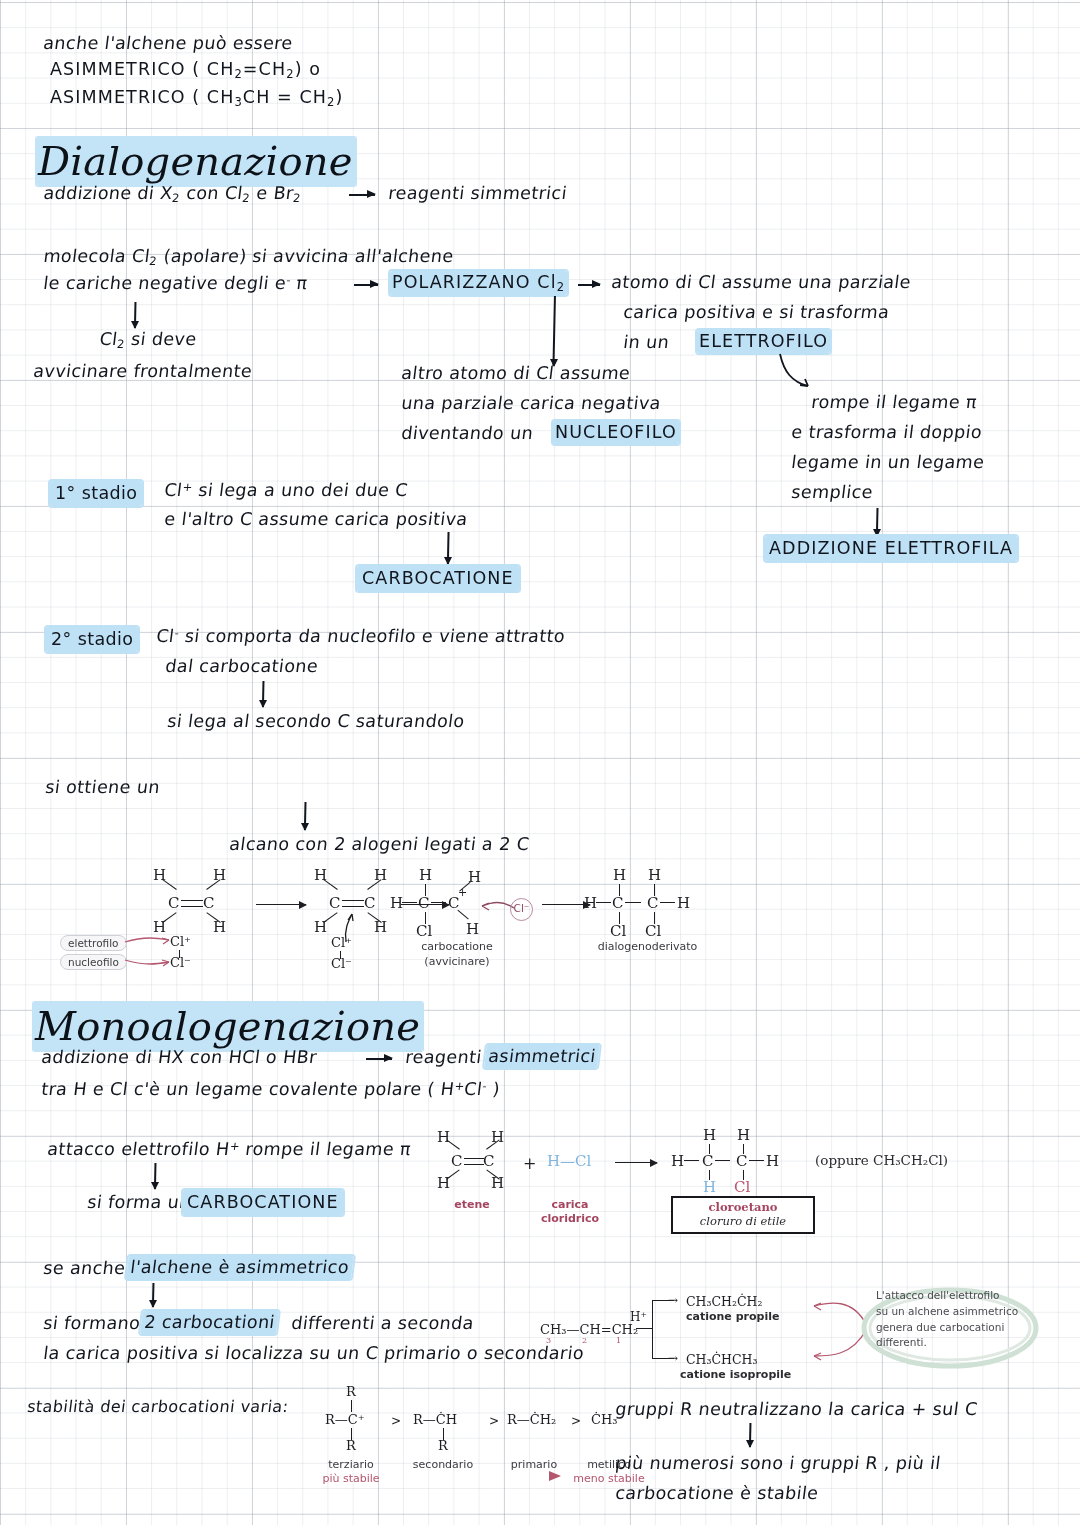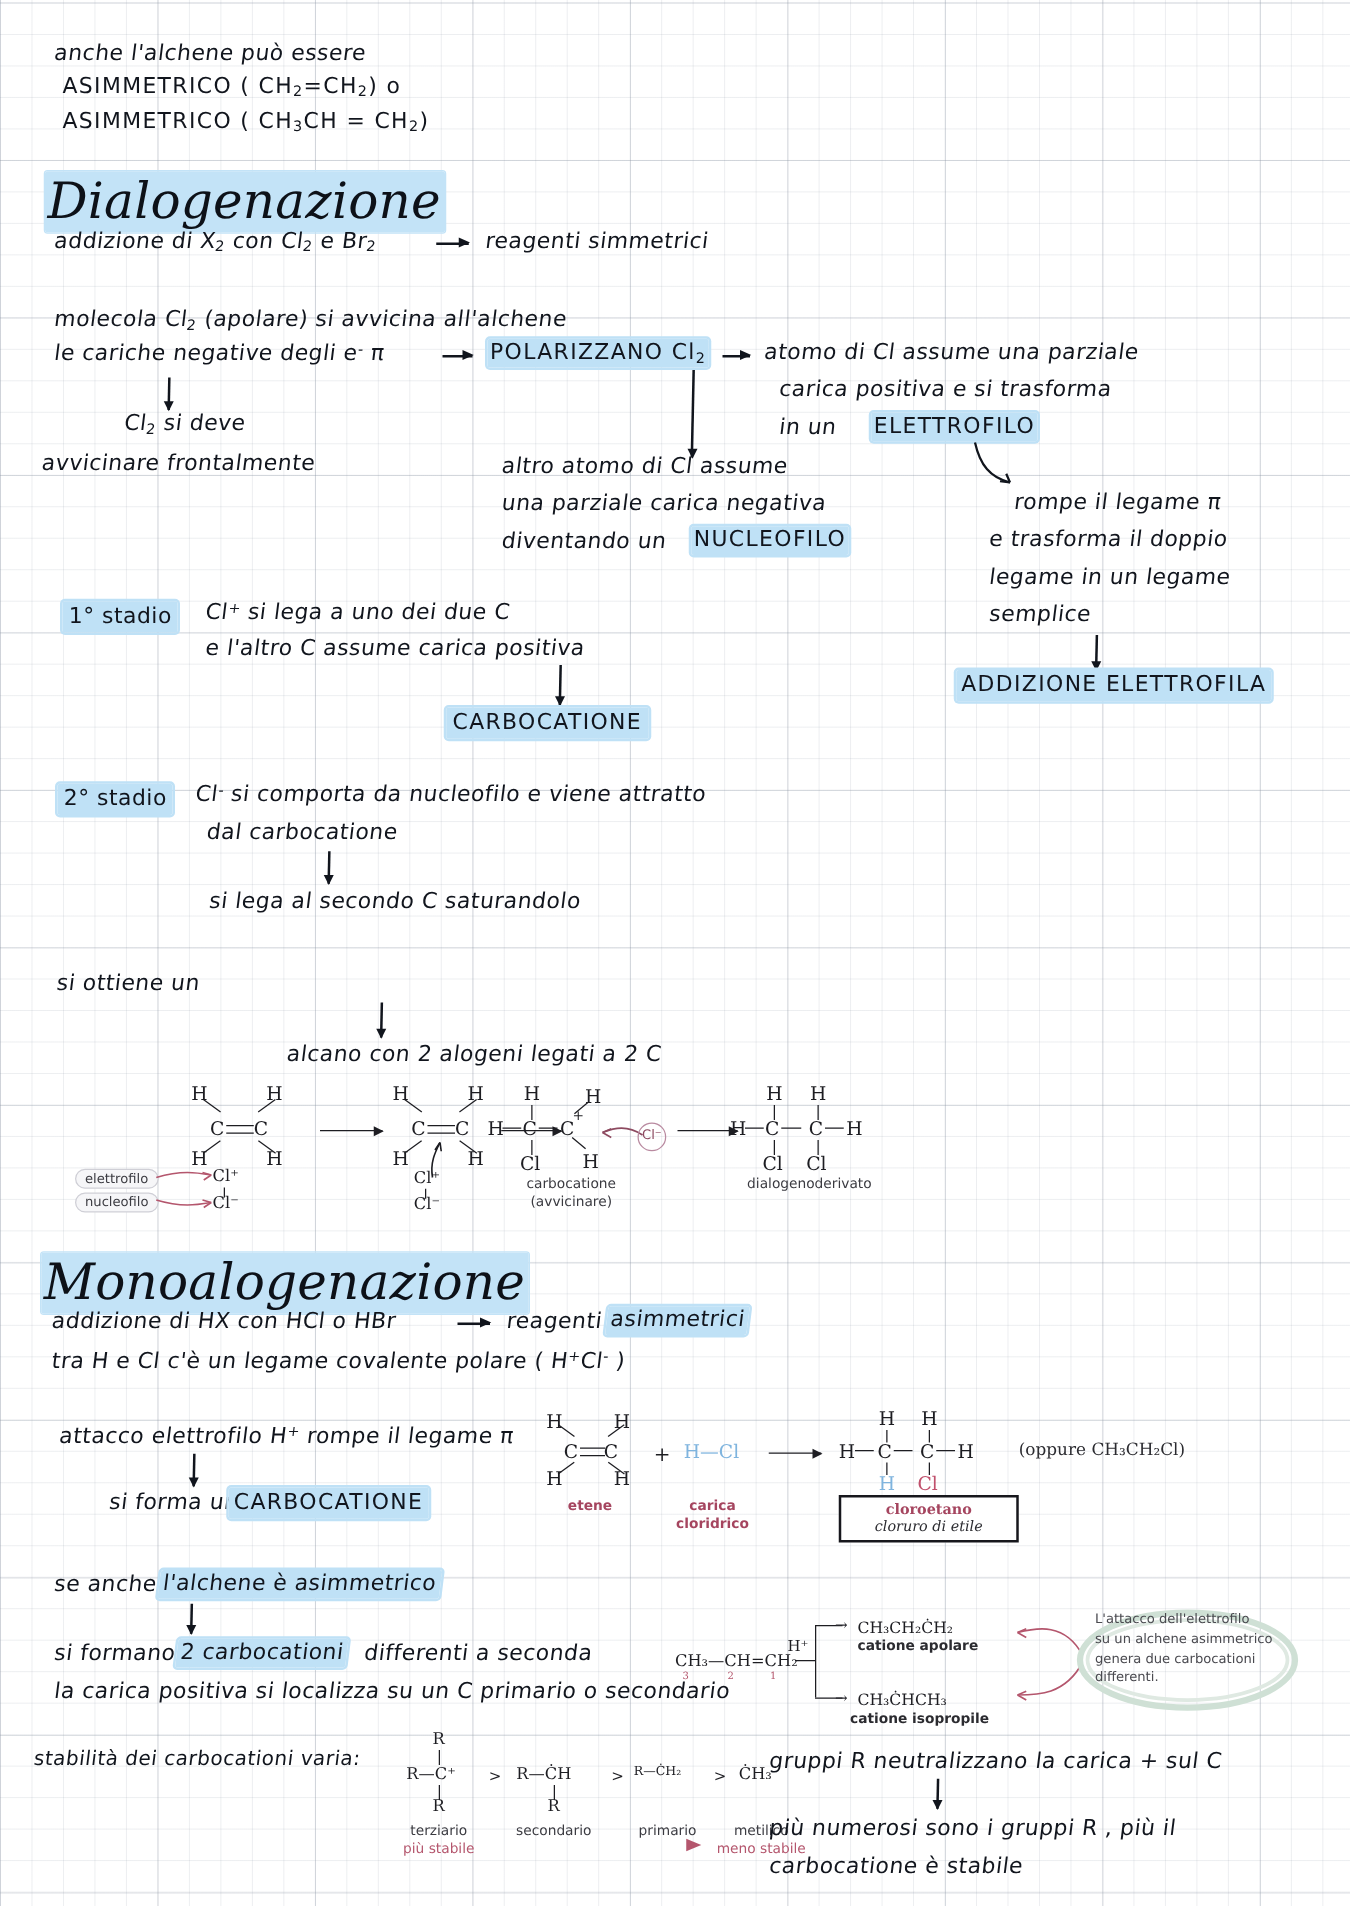--- a/index.html
+++ b/index.html
@@ -354,21 +354,21 @@
     <div style="position:absolute;left:76px;top:56px;font-size:8px;color:#b4566d;">1</div>
     <div class="bondh" style="left:96px;top:48px;width:16px;"></div>
     <div style="position:absolute;left:90px;top:30px;font-size:12px;color:#1d1d22;">H⁺</div>
 
     <div class="bondv" style="left:112px;top:20px;height:58px;"></div>
     <div class="bondh" style="left:112px;top:20px;width:22px;"></div>
     <div class="bondh" style="left:112px;top:78px;width:22px;"></div>
     <div style="position:absolute;left:128px;top:13px;font-size:12px;">→</div>
     <div style="position:absolute;left:128px;top:71px;font-size:12px;">→</div>
     <div style="position:absolute;left:146px;top:14px;font-size:12.5px;color:#1d1d22;">CH₃CH₂ĊH₂</div>
-    <div class="lbl" style="position:absolute;left:146px;top:30px;text-align:left;font-weight:bold;color:#2b2b30;">catione apolare</div>
+    <div class="lbl" style="position:absolute;left:146px;top:30px;text-align:left;font-weight:bold;color:#2b2b30;">catione propile</div>
     <div style="position:absolute;left:146px;top:72px;font-size:12.5px;color:#1d1d22;">CH₃ĊHCH₃</div>
     <div class="lbl" style="position:absolute;left:140px;top:88px;text-align:center;font-weight:bold;color:#2b2b30;">catione isopropile</div>
     <svg style="position:absolute;left:246px;top:10px;width:86px;height:82px;">
       <path d="M80,34 C66,8 44,12 28,16" stroke="#b4566d" stroke-width="1.3" fill="none"></path>
       <path d="M28,16 L35,13 M28,16 L35,20" stroke="#b4566d" stroke-width="1.3" fill="none"></path>
       <path d="M80,40 C66,66 44,66 28,66" stroke="#b4566d" stroke-width="1.3" fill="none"></path>
       <path d="M28,66 L35,63 M28,66 L35,70" stroke="#b4566d" stroke-width="1.3" fill="none"></path>
     </svg>
     <svg style="position:absolute;left:318px;top:4px;width:190px;height:90px;">
       <ellipse cx="92" cy="44" rx="86" ry="38" fill="none" stroke="#cfe0d5" stroke-width="5"></ellipse>
@@ -395,21 +395,21 @@
 
     <div style="position:absolute;left:106px;top:32px;font-size:12px;color:#1d1d22;">&gt;</div>
 
     <div style="position:absolute;left:128px;top:30px;font-size:13px;color:#1d1d22;">R—ĊH</div>
     <div class="bondv" style="left:158px;top:46px;height:12px;"></div>
     <div class="atom" style="position:absolute;left:153px;top:56px;font-size:13px;">R</div>
     <div class="lbl" style="position:absolute;left:112px;top:76px;width:92px;">secondario</div>
 
     <div style="position:absolute;left:204px;top:32px;font-size:12px;color:#1d1d22;">&gt;</div>
 
-    <div style="position:absolute;left:222px;top:30px;font-size:10px;color:#1d1d22;">R—ĊH₂</div>
+    <div style="position:absolute;left:222px;top:30px;font-size:13px;color:#1d1d22;">R—ĊH₂</div>
     <div class="lbl" style="position:absolute;left:206px;top:76px;width:86px;">primario</div>
 
     <div style="position:absolute;left:286px;top:32px;font-size:12px;color:#1d1d22;">&gt;</div>
 
     <div style="position:absolute;left:306px;top:30px;font-size:13px;color:#1d1d22;">ĊH₃</div>
     <div class="lbl" style="position:absolute;left:284px;top:76px;width:80px;">metilico</div>
     <div class="lbl" style="position:absolute;left:284px;top:90px;width:80px;color:#b4566d;">meno stabile</div>
 
     <svg style="position:absolute;left:86px;top:88px;width:196px;height:14px;">
       <defs>

